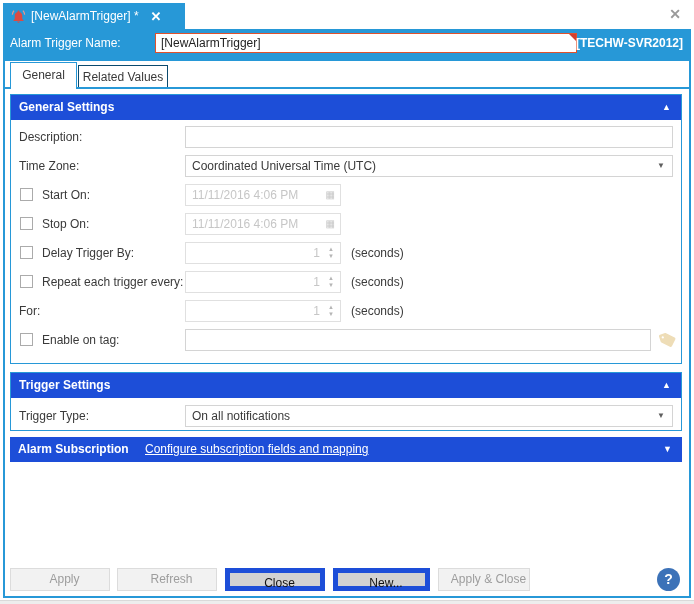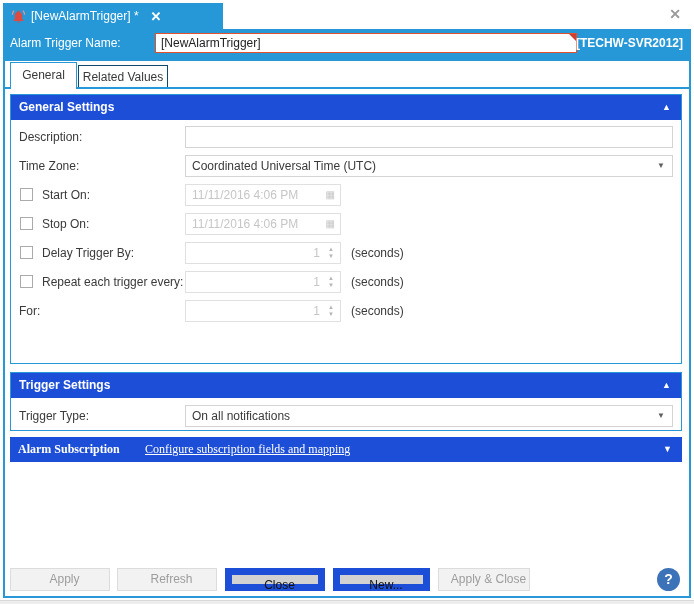--- a/index.html
+++ b/index.html
@@ -2,21 +2,21 @@
 <html><head>
 <meta charset="utf-8">
 <style>
   * { margin:0; padding:0; box-sizing:border-box; }
   html,body { width:694px; height:604px; }
   body {
     position:relative; background:#fff; overflow:hidden;
     font-family:"Liberation Sans", sans-serif; font-size:12px; color:#3a3a3a;
   }
   
-  .doc-tab { position:absolute; left:3px; top:3px; height:26px; width:220px;
+  .doc-tab { position:absolute; left:3px; top:3px; height:26px; width:182px;
     background:#2798d7; color:#fff; display:flex; align-items:center; padding:13px 8px; }
   .doc-tab .title { margin:0 6px 0 5px; white-space:nowrap; }
   .tab-x { font-size:13px; font-weight:bold; margin-left:6px; cursor:default; }
   .pane-close { position:absolute; right:13px; top:7px; color:#9a9a9a; font-size:14px;
     font-weight:bold; line-height:14px; cursor:default; }
   
   .hdr { position:absolute; left:3px; right:3px; top:29px; height:32px; background:#2798d7; }
   .hdr-label { position:absolute; left:7px; top:0; line-height:28px; color:#fff; }
   .name-input { position:absolute; left:152px; top:4px; width:422px; height:20px;
     border:1px solid #e0512c; background:#fff; padding:0 5px; color:#222;
@@ -35,21 +35,21 @@
   .tab-general { left:10px; top:62px; width:67px; height:27px;
     border:1px solid #2798d7; border-bottom:none; line-height:25px; z-index:3; }
   .tab-related { left:78px; top:65px; width:90px; height:24px;
     border:1px solid #0c4a6e; line-height:22px; z-index:1; }
   .tabs-underline { position:absolute; left:3px; right:3px; top:87px; height:2px;
     background:#2798d7; z-index:2; }
   
   .section { position:absolute; left:10px; width:672px; border:1px solid #2798d7; background:#fff; }
   #sec-general { top:94px; height:270px; }
   #sec-trigger { top:372px; height:59px; }
-  #sec-subscription { top:437px; height:26px; border:none;font-family:Liberation Serif, serif; }
+  #sec-subscription { top:437px; height:26px; border:none; }
   .sec-hdr { position:absolute; left:0; top:0; right:0; height:25px; background:#1d4ed8;
     color:#fff; font-weight:bold; line-height:25px; padding-left:8px; }
   .sec-arrow { position:absolute; right:10px; top:0; line-height:25px; font-size:9px; font-weight:normal; }
   .sec-body { position:absolute; top:25px; left:0; right:0; bottom:0; }
   
   .gr { position:absolute; left:0; right:0; height:22px; }
   .r1{top:6px}.r2{top:35px}.r3{top:64px}.r4{top:93px}.r5{top:122px}.r6{top:151px}.r7{top:180px}.r8{top:209px}
   .t-row{top:7px}
   .lbl { position:absolute; left:8px; line-height:22px; white-space:nowrap; }
   .lbl.after-cb { left:31px; }
@@ -68,21 +68,21 @@
   .spin-arrows { position:absolute; right:3px; top:3px; width:12px; text-align:center;
     font-size:6px; line-height:7px; color:#b5b5b5; }
   .dd-arrow { position:absolute; right:7px; top:0; line-height:20px; font-size:8px; color:#5f5f5f; }
   .unit { position:absolute; left:340px; line-height:22px; }
   .tag-ic { position:absolute; left:648px; top:2px; width:18px; height:18px; transform:rotate(-18deg); }
   .sub-link { position:absolute; left:135px; top:0; line-height:25px; color:#fff;
     font-weight:normal; text-decoration:underline; cursor:pointer; white-space:nowrap; }
   
   .btn { position:absolute; top:568px; height:23px; text-align:center; line-height:21px;padding-left:9px; }
   .btn.off { background:#f2f2f2; border:1px solid #dcdcdc; color:#9d9d9d; }
-  .btn.on  { background:#d2d2d2; border:7px solid #1d4ed8; color:#111; }
+  .btn.on  { background:#d2d2d2; border:5px solid #1d4ed8; color:#111; }
   #btn-apply{left:10px;width:100px} #btn-refresh{left:117px;width:100px}
   #btn-close{left:225px;width:100px} #btn-new{left:333px;width:97px}
   #btn-applyclose{left:438px;width:92px}
   .help { position:absolute; left:657px; top:568px; width:23px; height:23px; border-radius:50%;
     background:#3c72b8; color:#fff; font-weight:bold; text-align:center; line-height:23px;
     font-size:14px; cursor:pointer; }
 </style>
 </head>
 <body>
 
@@ -175,20 +175,30 @@
 
     <div class="gr r7">
       <span class="lbl">For:</span>
       <div class="fld mid dis">
         <span class="spin-val">1</span>
         <span class="spin-arrows"><span>▲</span><br><span>▼</span></span>
       </div>
       <span class="unit">(seconds)</span>
     </div>
 
+    <div class="gr r8">
+      <span class="cb"></span>
+      <span class="lbl after-cb">Enable on tag:</span>
+      <div class="fld tagf">
+        <span class="txt"></span>
+      </div>
+      <svg class="tag-ic" viewBox="0 0 24 24">
+        <path d="M21.4 11.6l-9-9C12 2.2 11.5 2 11 2H4c-1.1 0-2 .9-2 2v7c0 .5.2 1 .6 1.4l9 9c.8.8 2 .8 2.8 0l7-7c.8-.8.8-2 0-2.8zM6.5 8C5.7 8 5 7.3 5 6.5S5.7 5 6.5 5 8 5.7 8 6.5 7.3 8 6.5 8z" fill="#eeddb7"></path>
+      </svg>
+    </div>
 
   </div>
 </div>
 
 <div class="section" id="sec-trigger">
   <div class="sec-hdr">
     <span>Trigger Settings</span>
     <span class="sec-arrow">▲</span>
   </div>
   <div class="sec-body">

